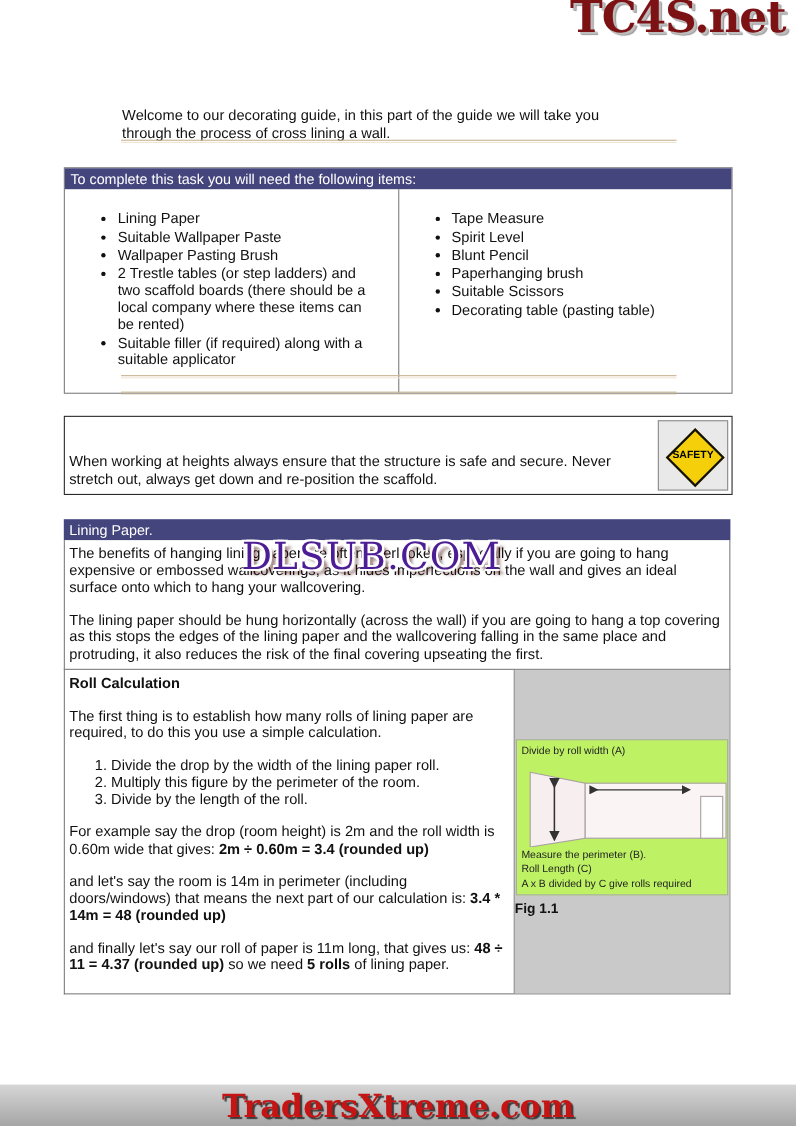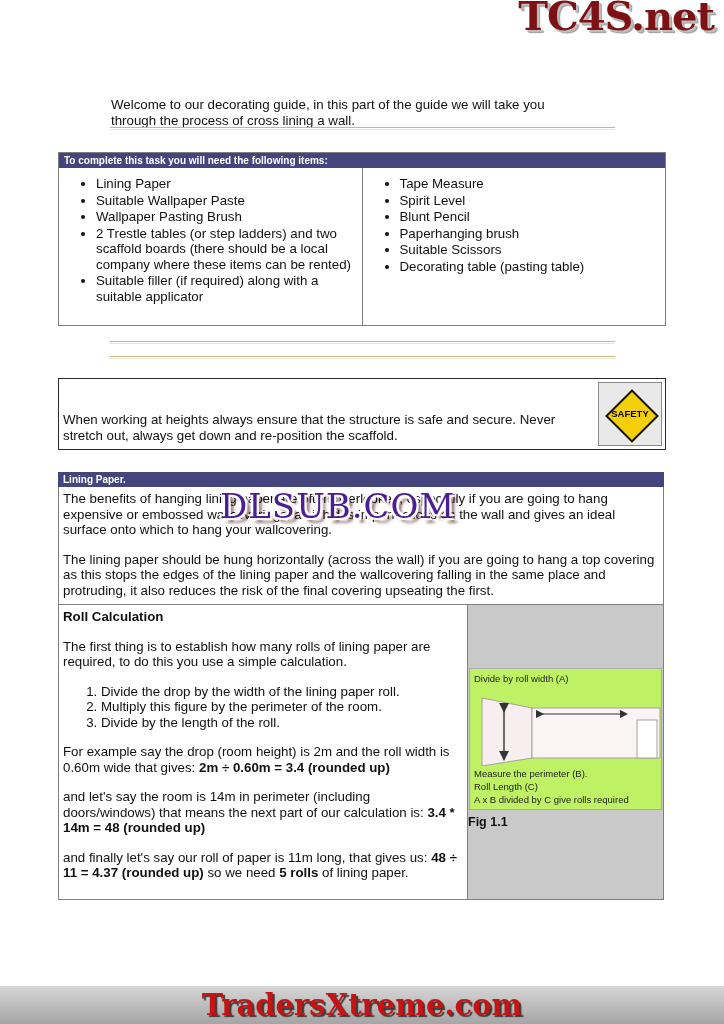--- a/index.html
+++ b/index.html
@@ -28,27 +28,27 @@
     border-top:1px solid #c9b592; border-bottom:1px solid #efe6d2;
   }
   .d1 { top:127px; } .d2 { top:341px; } .d3 { top:356px; }
 
   
   .items-table {
     position:absolute; left:58px; top:152px; width:606px;
     border:1px solid #7e7e7e;
   }
   .bar {
-    background:#45457e; color:#fff; font-weight:bold; font-size:10px;
+    background:#45457e; color:#fff; font-weight:normal; font-size:13px;
     padding:2px 5px;
   }
   .items-body { display:flex; }
   .items-col { flex:1; padding:7px 4px 10px 4px; min-height:140px; }
   .items-col.left { border-right:1px solid #7e7e7e; }
-  .items-col ul { margin:1px; padding-left:32px; font-size:13.3px; line-height:15.5px; }
+  .items-col ul { margin:12px; padding-left:32px; font-size:13.3px; line-height:15.5px; }
   .items-col li { margin-bottom:1px; }
 
   
   .safety-box {
     position:absolute; left:58px; top:378px; width:606px; height:70px;
     border:1px solid #2a2a2a;
   }
   .safety-text {
     position:absolute; left:4px; top:20px; width:520px;
     font-size:13.3px; line-height:16px;

